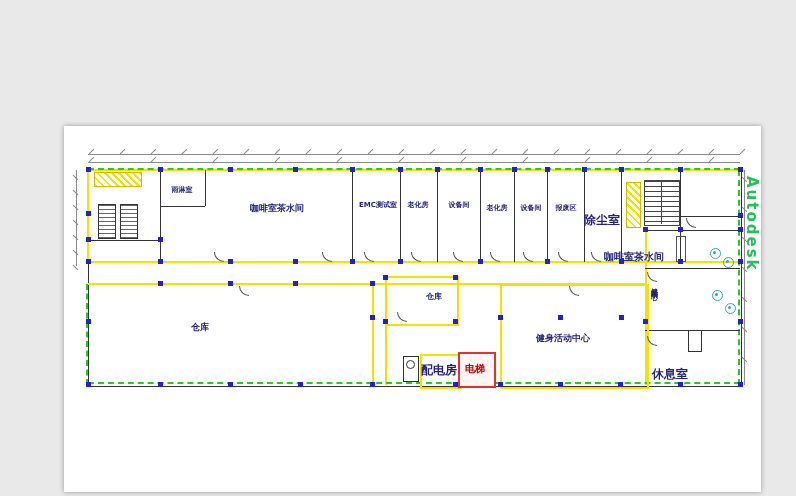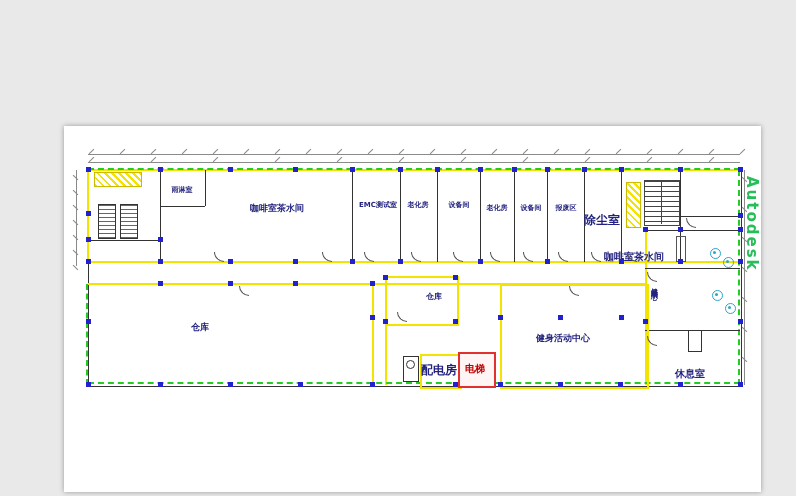--- a/index.html
+++ b/index.html
@@ -100,21 +100,21 @@
       <div class="rl" style="left:467px;top:82px;font-size:7px">设备间</div>
       <div class="rl" style="left:502px;top:82px;font-size:7px">报废区</div>
       <div class="rl" style="left:538px;top:94px;font-size:12px">除尘室</div>
       <div class="rl" style="left:136px;top:201px;font-size:9px">仓库</div>
       <div class="rl" style="left:370px;top:170px;font-size:8px">仓库</div>
       <div class="rl" style="left:375px;top:244px;font-size:12px">配电房</div>
       <div class="rl" style="left:411px;top:243px;font-size:10px;color:#c00000">电梯</div>
       <div class="rl" style="left:499px;top:212px;font-size:9px">健身活动中心</div>
       <div class="rl" style="left:570px;top:131px;font-size:10px">咖啡室茶水间</div>
       <div class="vlabel" style="left:585px;top:156px">健身活动中心</div>
-      <div class="rl" style="left:626px;top:248px;font-size:10px">休息室</div>
+      <div class="rl" style="left:606px;top:248px;font-size:12px">休息室</div>
 
       <div class="watermark">Autodesk</div>
 
     <div class="sq" style="left: 22px; top: 41px;"></div>
         <div class="sq" style="left: 94px; top: 41px;"></div>
         <div class="sq" style="left: 164px; top: 41px;"></div>
         <div class="sq" style="left: 229px; top: 41px;"></div>
         <div class="sq" style="left: 286px; top: 41px;"></div>
         <div class="sq" style="left: 334px; top: 41px;"></div>
         <div class="sq" style="left: 371px; top: 41px;"></div>

